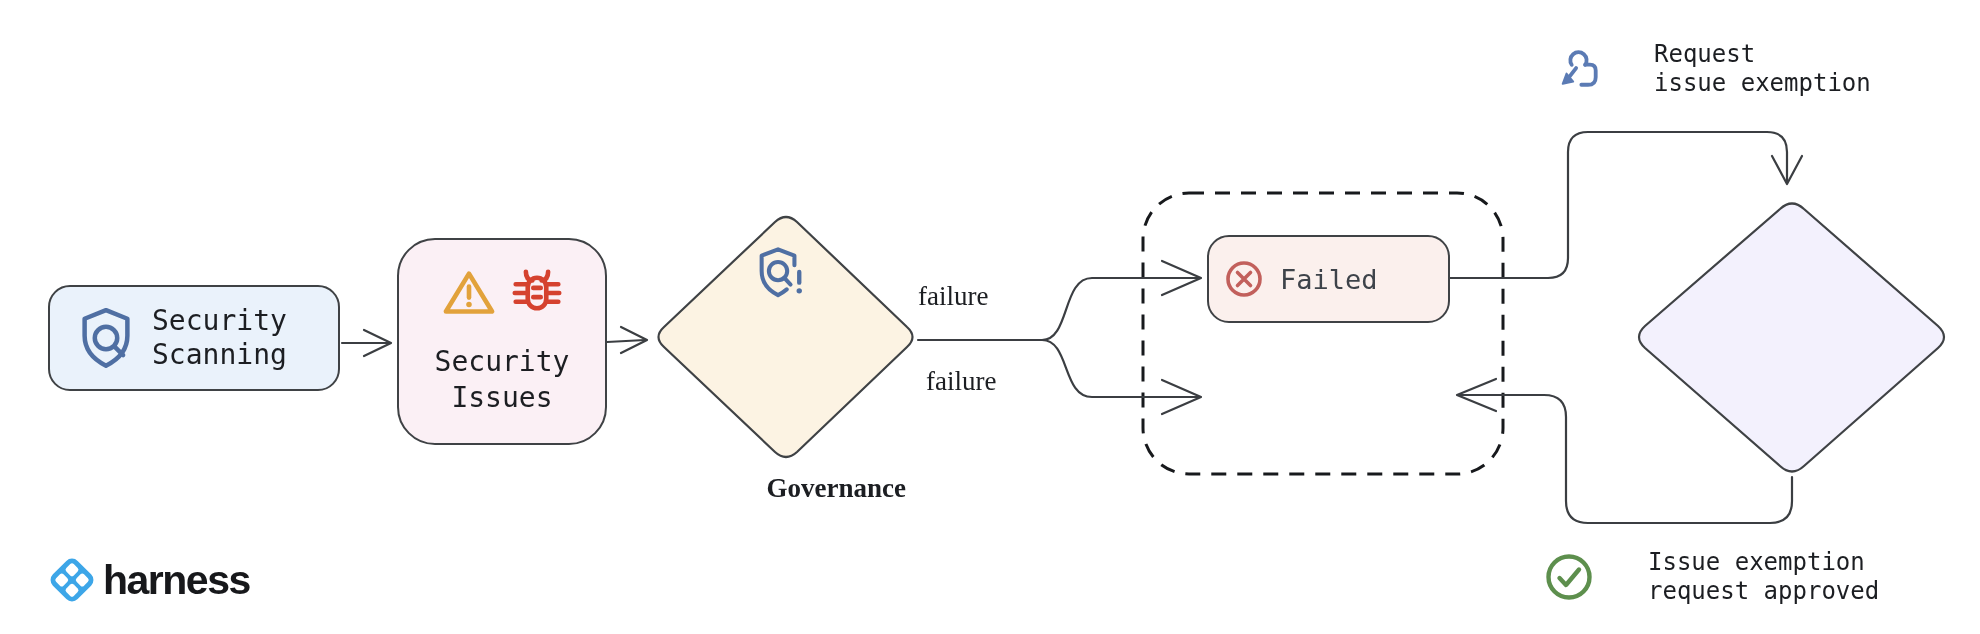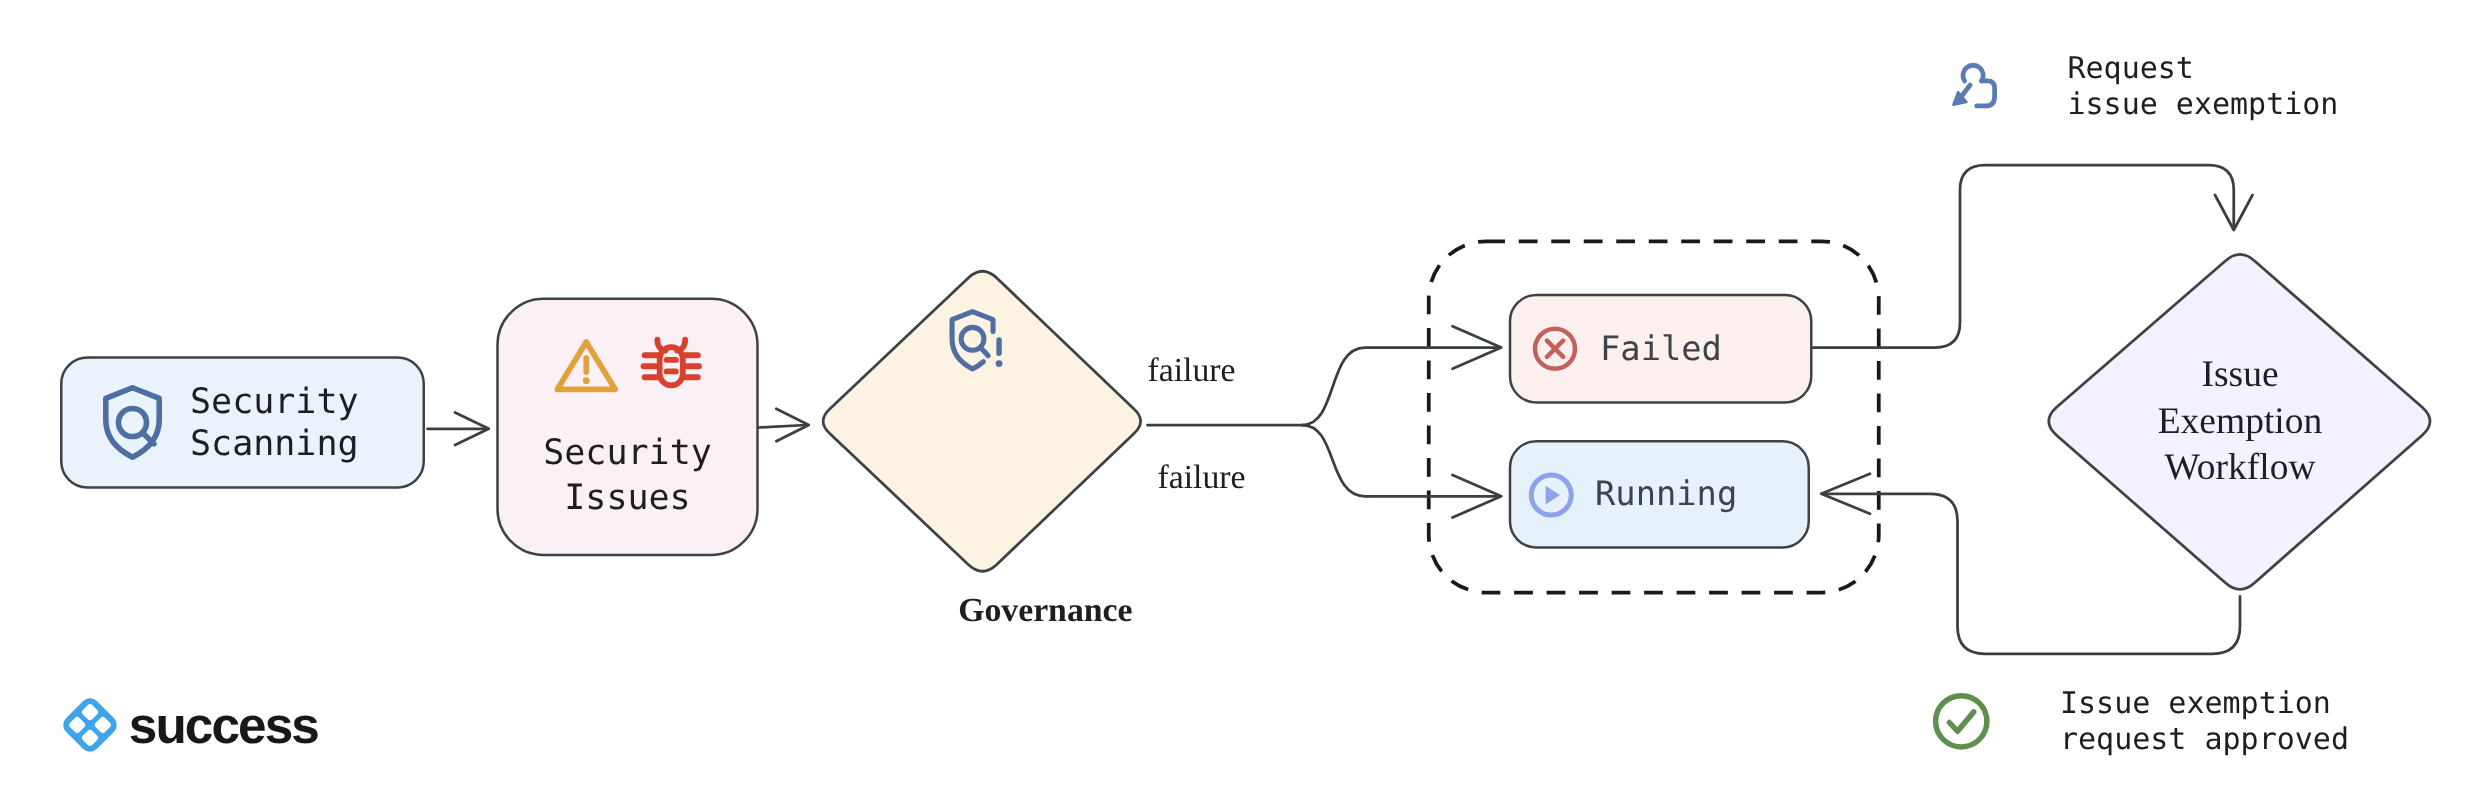--- a/index.html
+++ b/index.html
@@ -159,32 +159,22 @@
   <div class="abs" id="success-label">failure</div>
 
   <div class="node" id="failed-node">
     <svg class="c-failed" width="40" height="40" viewBox="0 0 40 40" fill="none">
       <circle cx="20" cy="20" r="16" stroke="currentColor" stroke-width="3.6"></circle>
       <path d="M 13.5 13.5 L 26.5 26.5 M 26.5 13.5 L 13.5 26.5" stroke="currentColor" stroke-width="3.6" stroke-linecap="round"></path>
     </svg>
     <div class="status-label">Failed</div>
   </div>
 
-  <div class="node" id="running-node">
-    <svg class="c-running" width="40" height="40" viewBox="0 0 40 40" fill="none">
-      <circle cx="20" cy="20" r="16" stroke="currentColor" stroke-width="4"></circle>
-      <path d="M 15.5 12.5 L 27 20 L 15.5 27.5 Z" fill="currentColor"></path>
-    </svg>
-    <div class="status-label">Running</div>
-  </div>
-
-
-  <div class="abs pre" id="exemption-label">Issue
-Exemption
-Workflow</div>
+
+
 
   <div class="side-note" id="request-note">
     <svg class="c-request" width="44" height="46" viewBox="0 0 46 46" fill="none">
       <path d="M 16.4 18.6 A 8.5 8.5 0 1 1 30.6 18.6" stroke="currentColor" stroke-width="4" stroke-linecap="round"></path>
       <path d="M 30.5 18.5 H 35.5 Q 41.5 18.5 41.5 24.5 V 31.5 Q 41.5 39.5 33.5 39.5 H 26.5" stroke="currentColor" stroke-width="4" stroke-linecap="round" stroke-linejoin="round"></path>
       <path d="M 21 22 L 14.5 30.5" stroke="currentColor" stroke-width="4" stroke-linecap="round"></path>
       <path d="M 7 38.5 L 18 36.2 L 11 27.8 Z" fill="currentColor" stroke="currentColor" stroke-width="2" stroke-linejoin="round"></path>
     </svg>
     <div class="note-text pre">Request
 issue exemption</div>
@@ -202,16 +192,16 @@
   <div id="harness-footer">
     <svg width="52" height="52" viewBox="0 0 52 52">
       <g transform="rotate(45 26 26)">
         <rect x="8.5" y="8.5" width="35" height="35" rx="8" fill="var(--harness-blue,#3da6e8)"></rect>
         <rect x="13.5" y="13.5" width="10.5" height="10.5" rx="2.5" fill="#ffffff"></rect>
         <rect x="28" y="13.5" width="10.5" height="10.5" rx="2.5" fill="#ffffff"></rect>
         <rect x="13.5" y="28" width="10.5" height="10.5" rx="2.5" fill="#ffffff"></rect>
         <rect x="28" y="28" width="10.5" height="10.5" rx="2.5" fill="#ffffff"></rect>
       </g>
     </svg>
-    <div id="harness-wordmark">success</div>
+    <div id="harness-wordmark">harness</div>
   </div>
 
 </div>
 
 </body></html>

